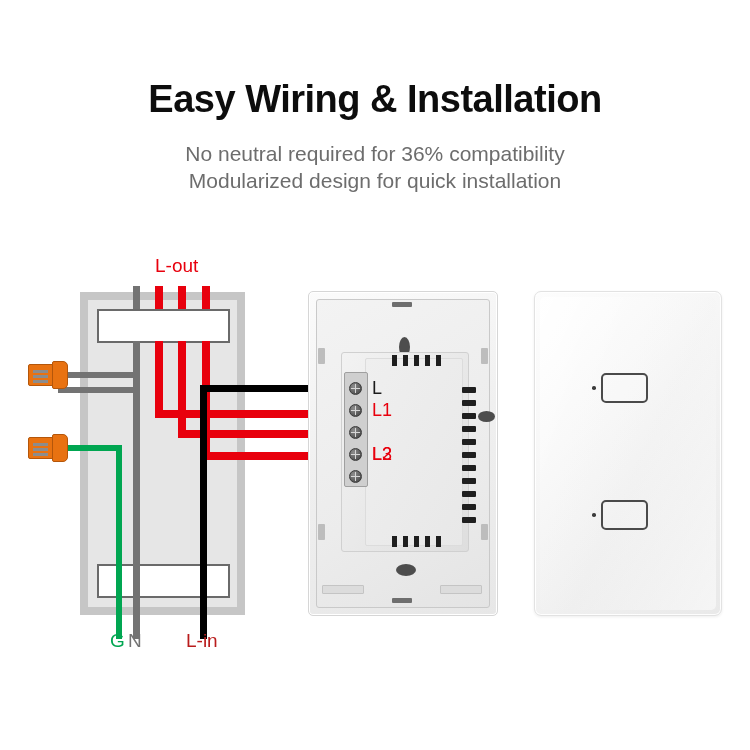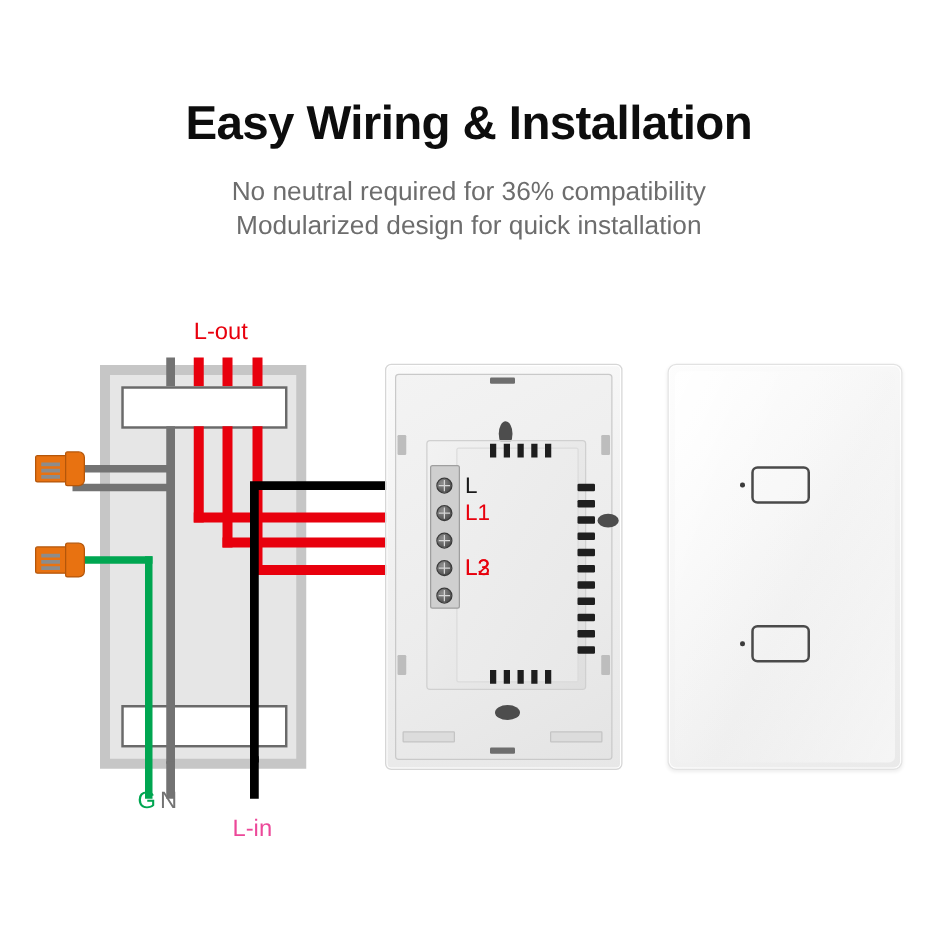--- a/index.html
+++ b/index.html
@@ -83,21 +83,21 @@
   .nut-line {
     position: absolute; left: 5px;
     width: 15px; height: 2.5px;
     background: #8c8c8c;
   }
 
   .lbl { position: absolute; font-size: 19px; line-height: 22px; white-space: nowrap; }
   .lbl-red   { color: #e8000d; }
   .lbl-green { color: #00a651; }
   .lbl-gray  { color: #737373; }
-  .lbl-black { color: #ec4899; margin-top: 23px; }
+  .lbl-black { color: #b91c1c; }
 
   
   .panel {
     position: absolute;
     border-radius: 5px;
     box-sizing: border-box;
   }
   .mid-plate {
     left: 308px; top: 291px; width: 190px; height: 325px;
     background: linear-gradient(160deg,#fbfbfb 0%,#f0f0f0 45%,#e7e7e7 100%);

